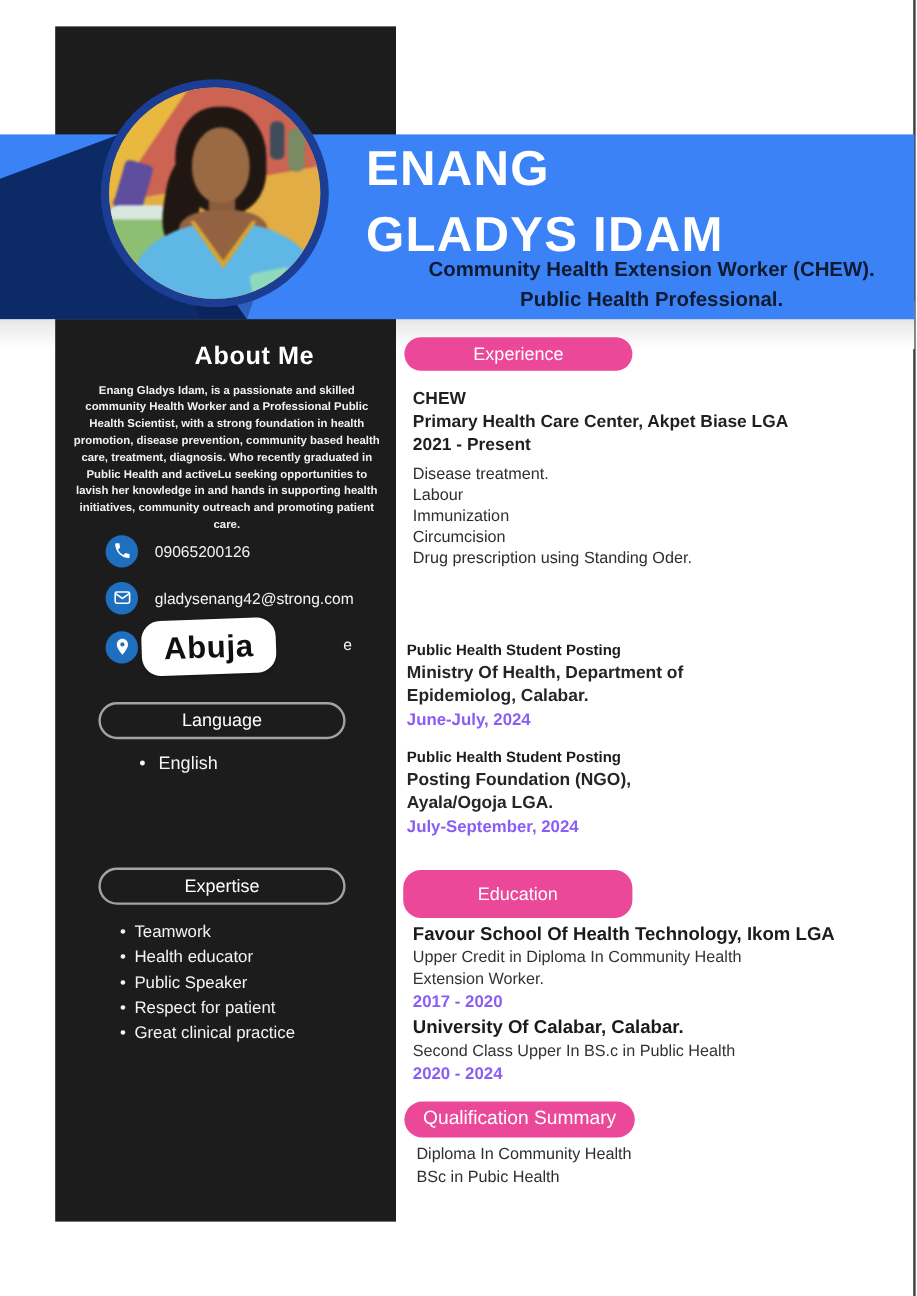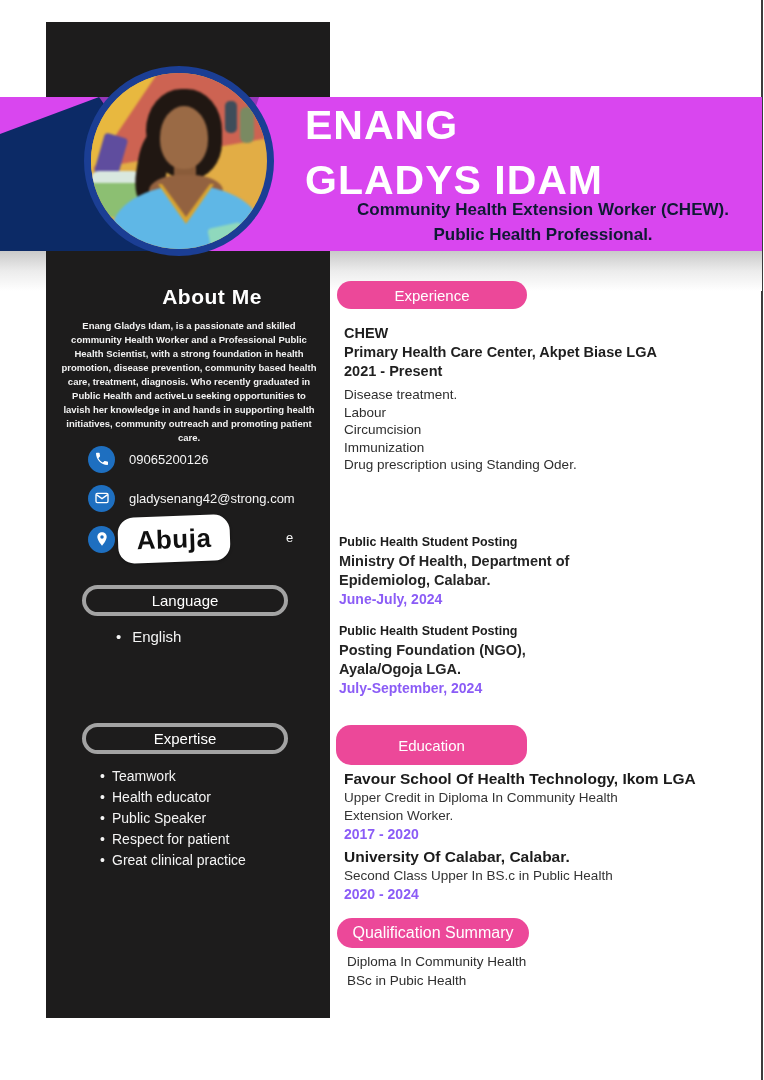--- a/index.html
+++ b/index.html
@@ -5,21 +5,21 @@
   html,body{margin:0;padding:0;background:#ffffff;}
   *{box-sizing:border-box;font-family:"Liberation Sans",sans-serif;}
   .page{position:relative;width:764px;height:1080px;background:#ffffff;overflow:hidden;}
   .page-edge{position:absolute;right:1px;top:0;width:2px;height:1080px;background:#3c3c3c;}
   
   .band-shadow{position:absolute;left:0;top:251px;width:762px;height:40px;
     background:linear-gradient(180deg,#c9c9c9 0%,#ececec 50%,#ffffff 100%);z-index:1;}
   
   .sidebar{position:absolute;left:46px;top:22px;width:284px;height:996px;background:#1d1c1c;z-index:2;}
   
-  .band{position:absolute;left:0;top:97px;width:762px;height:154px;background:#d946ef;z-index:3;overflow:hidden;}
+  .band{position:absolute;left:0;top:112px;width:762px;height:154px;background:#3b82f6;z-index:3;overflow:hidden;}
   .band .diag-dark{position:absolute;inset:0;background:#0c2a66;
     clip-path:polygon(0 24%,13% 0,27% 100%,0 100%);}
   .band .diag-soft{position:absolute;inset:0;background:rgba(8,24,70,.32);
     clip-path:polygon(13% 0,34% 0,27% 100%,22% 100%);}
   .name-block{position:absolute;left:305px;top:1px;color:#ffffff;font-weight:bold;
     font-size:41px;line-height:55px;letter-spacing:1px;white-space:nowrap;}
   .subtitle-block{position:absolute;left:328px;top:100px;width:430px;text-align:center;
     color:#0f1a33;font-weight:bold;font-size:17px;line-height:25px;}
   
   .photo-ring{position:absolute;left:84px;top:66px;width:190px;height:190px;border:7px solid #1b3e94;
@@ -51,21 +51,21 @@
   .c-icon{width:27px;height:27px;border-radius:50%;background:#1e6fc0;display:flex;
     align-items:center;justify-content:center;flex:0 0 27px;}
   .c-icon svg{width:16px;height:16px;}
   .c-text{color:#f4f4f4;font-size:13px;white-space:nowrap;}
   .row-phone{top:423px;} .row-mail{top:462px;} .row-loc{top:503px;}
   .sticker{position:absolute;left:72px;top:494px;width:112px;height:46px;background:#ffffff;
     border-radius:16px;transform:rotate(-2deg);z-index:7;display:flex;align-items:center;
     justify-content:center;box-shadow:0 1px 3px rgba(0,0,0,.35);}
   .sticker span{color:#101010;font-size:26px;font-weight:bold;letter-spacing:.5px;}
   .loc-fragment{position:absolute;left:240px;top:508px;color:#f4f4f4;font-size:13px;z-index:6;}
-  .pill-outline{position:absolute;left:36px;width:206px;height:31px;border:4px solid #a3a3a3;
+  .pill-outline{position:absolute;left:36px;width:206px;height:31px;border:2px solid #a3a3a3;
     border-radius:17px;color:#ffffff;font-size:15px;display:flex;align-items:center;justify-content:center;}
   .pill-language{top:563px;} .pill-expertise{top:701px;}
   .lang-item{position:absolute;left:70px;top:606px;color:#f4f4f4;font-size:15px;}
   .exp-list{position:absolute;left:54px;top:744px;color:#f4f4f4;font-size:14px;line-height:21px;}
   .bullet{display:inline-block;width:12px;}
   
   .pill-solid{position:absolute;background:#ec4899;border-radius:15px;color:#ffffff;
     display:flex;align-items:center;justify-content:center;z-index:4;}
   .pill-exp{left:337px;top:281px;width:190px;height:28px;font-size:15px;}
   .pill-edu{left:336px;top:725px;width:191px;height:40px;font-size:15px;}
@@ -184,22 +184,22 @@
   </div>
 
   <div class="m job1-head">
     <div>CHEW</div>
     <div>Primary Health Care Center, Akpet Biase LGA</div>
     <div>2021 - Present</div>
   </div>
   <div class="m job1-duties">
     <div>Disease treatment.</div>
     <div>Labour</div>
+    <div>Immunization</div>
     <div>Circumcision</div>
-    <div>Immunization</div>
     <div>Drug prescription using Standing Oder.</div>
   </div>
 
   <div class="m job2">
     <div class="role-sm">Public Health Student Posting</div>
     <div class="org-ln">Ministry Of Health, Department of</div>
     <div class="org-ln">Epidemiolog, Calabar.</div>
     <div class="date-b">June-July, 2024</div>
   </div>
 

